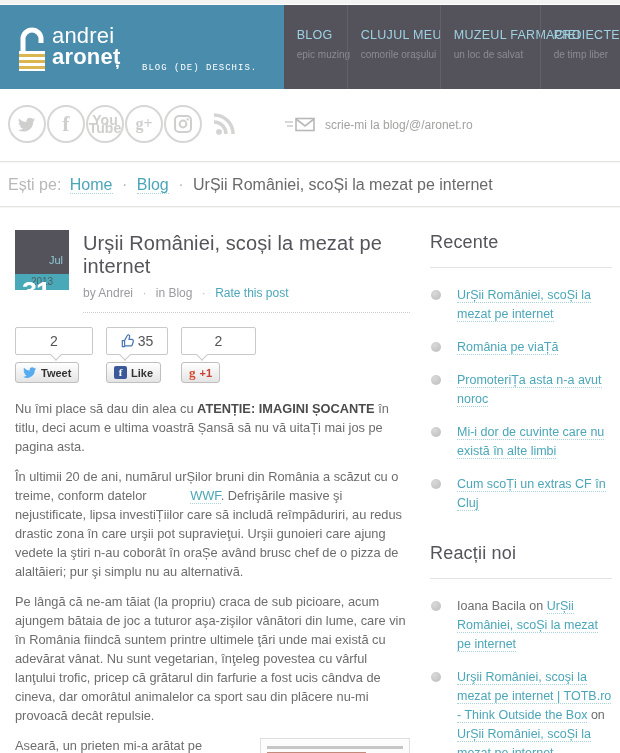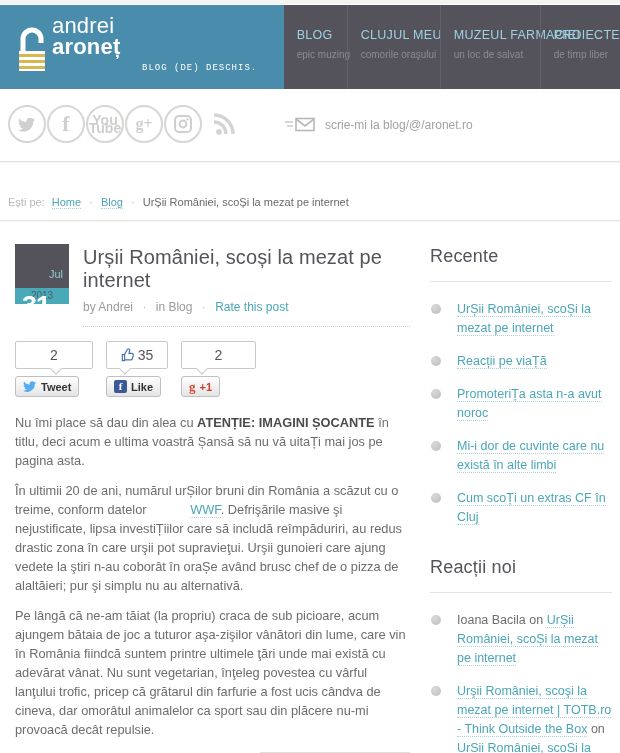--- a/index.html
+++ b/index.html
@@ -7,21 +7,21 @@
   body { width:620px; height:753px; overflow:hidden; font-family:"Liberation Sans", sans-serif; }
   .page { width:620px; height:753px; overflow:hidden; position:relative; background:#fff; }
 
   
   .topstrip { height:5px; background:#f3f3f2; border-bottom:1px solid #fdfdfd; }
 
   
   header { display:flex; height:84px; }
   .h-left { width:287px; background:#4a8cab; position:relative; }
   .lock { position:absolute; left:17px; top:22px; }
-  .brand { position:absolute; left:52px; top:10px; color:#fff; font-size:22px; line-height:21px; letter-spacing:0.2px; }
+  .brand { position:absolute; left:52px; top:20px; color:#fff; font-size:22px; line-height:21px; letter-spacing:0.2px; }
   .brand .l2 { font-weight:bold; }
   .tagline { position:absolute; left:142px; bottom:16px; color:#fff; font-family:Liberation Mono, monospace; font-size:9px; letter-spacing:1px; }
   nav { flex:1; display:flex; background:#54525b; }
   .nav-item { display:block; text-decoration:none; border-left:1px solid #626069; padding:23px 0 0 13px; cursor:pointer; }
   .nav-item:first-child { border-left:none; }
   .ni-blog { width:63px; } .ni-cluj { width:93px; } .ni-muzeu { width:100px; } .ni-proiecte { flex:1; }
   .nav-label { color:#9ed2e2; font-size:12.5px; letter-spacing:0.3px; white-space:nowrap; }
   .nav-sub { color:#8d8b92; font-size:10px; margin-top:7px; white-space:nowrap; }
 
   
@@ -34,21 +34,21 @@
   .fb-f { font-family:"Liberation Serif", serif; font-size:22px; color:#cfcfce; }
   .yt-txt { font-size:14px; line-height:8px; text-align:center; color:#cfcfce; font-weight:bold; }
   .gp-txt { font-size:16px; color:#cfcfce; font-family:"Liberation Serif", serif; }
   .email-wrap { position:absolute; left:285px; top:28px; display:flex; align-items:flex-end; color:#b3b2b1; }
   .email-text { font-size:12px; color:#a3a2a1; margin-left:10px; }
 
   
   .rule { border-top:1px solid #e4e4e3; border-bottom:1px solid #f6f6f5; height:2px; background:#efefee; }
 
   
-  .breadcrumb { padding:13px 8px 12px 8px; font-size:11px; color:#b9b8b7;margin-top:20px; }
+  .breadcrumb { padding:13px 8px 12px 8px; font-size:16px; color:#b9b8b7; }
   .bc-sep { color:#b9b8b7; margin:0 5px; }
   .bc-link { color:#4ba6b8; text-decoration:none; border-bottom:1px dotted #a8d3da; cursor:pointer; }
   .bc-current { color:#6b6a6a; }
 
   
   .content { display:flex; padding:22px 8px 0 15px; }
   main { width:395px; }
   aside { width:182px; margin-left:20px; }
 
   
@@ -276,21 +276,21 @@
         </figure>
         <p class="body"><span>Aseară, un prieten mi-a arătat pe Facebook poza din dreapta. CitiȚi Și textul. Un domn, de la o presupusă firmă de vânătoare sportivă, publică pe Facebook anunȚuri pentru </span></p>
       </div>
     </main>
 
     <aside>
       <h2 class="side-title">Recente</h2>
       <div class="side-rule"></div>
       <ul class="side-list">
         <li><span class="bullet"></span><a class="side-link">UrȘii României, scoȘi la mezat pe internet</a></li>
-        <li><span class="bullet"></span><a class="side-link">Reacții pe viaȚă</a></li>
+        <li><span class="bullet"></span><a class="side-link">România pe viaȚă</a></li>
         <li><span class="bullet"></span><a class="side-link">PromoteriȚa asta n-a avut noroc</a></li>
         <li><span class="bullet"></span><a class="side-link">Mi-i dor de cuvinte care nu există în alte limbi</a></li>
         <li><span class="bullet"></span><a class="side-link">Cum scoȚi un extras CF în Cluj</a></li>
       </ul>
 
       <div class="reactions-block">
         <h2 class="side-title">Reacții noi</h2>
         <div class="side-rule"></div>
         <ul class="side-list">
           <li><span class="bullet"></span><span>Ioana Bacila</span> <span>on</span> <a class="side-link">UrȘii României, scoȘi la mezat pe internet</a></li>

